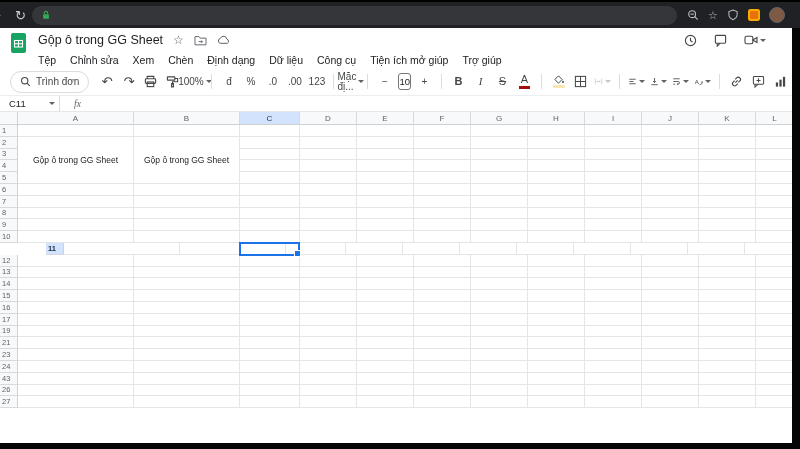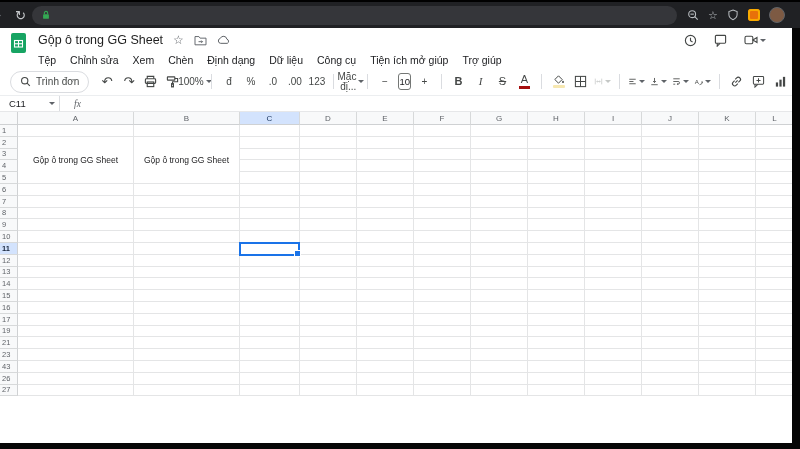--- a/index.html
+++ b/index.html
@@ -21,21 +21,21 @@
   .doctitle{font-size:12.5px;font-weight:500;color:#1f1f1f;margin-right:10px;}
   .hicons{display:flex;align-items:center;gap:10px;color:#5f6368;}
   .hstar{font-size:12px;line-height:1;color:#5f6368;}
   .hdr-right{margin-left:auto;display:flex;align-items:center;gap:17px;padding-right:34px;color:#444746;}
   
   .menubar{height:16px;background:#fff;display:flex;align-items:center;gap:14px;padding-left:38px;font-size:10.5px;color:#202124;}
   .menubar span{cursor:pointer;}
   
   .tb{height:28px;background:#fff;display:flex;align-items:center;padding:0 10px;gap:5px;border-bottom:1px solid #eceef0;box-sizing:border-box;}
   .tbi{display:flex;align-items:center;justify-content:center;min-width:17px;height:22px;color:#444746;font-size:11px;border-radius:4px;cursor:pointer;line-height:1;}
-  .tbtxt{font-size:10px;color:#444746;text-align:right;}
+  .tbtxt{font-size:10px;color:#444746;}
   .pill{display:flex;align-items:center;gap:5px;border:1px solid #dadce0;border-radius:11px;height:20px;padding:0 9px;margin-right:4px;cursor:pointer;}
   .pill .tbtxt{font-size:10px;white-space:nowrap;}
   .sep{width:1px;height:15px;background:#dadce0;margin:0 3px;flex:none;}
   .car{width:0;height:0;border-left:3px solid transparent;border-right:3px solid transparent;border-top:3.5px solid #5f6368;margin-left:2px;}
   .fsbox{border:1px solid #747775;border-radius:3px;width:18px;height:15px;display:flex;align-items:center;justify-content:center;font-size:9.5px;color:#202124;cursor:text;}
   .bold{font-weight:bold;}
   .ital{font-style:italic;font-family:"Liberation Serif",serif;}
   .strik{text-decoration:line-through;}
   .tcolA{display:flex;flex-direction:column;align-items:center;line-height:1;}
   .tcolA .bar{width:11px;height:2.5px;background:#a50e0e;margin-top:1px;}
@@ -50,21 +50,21 @@
   
   .grid{position:relative;width:775px;background:#fff;}
   .colhdrs{display:flex;height:13px;}
   .corner{width:18px;height:13px;background:#f8f9fa;border-right:1px solid #cfd1d3;border-bottom:1px solid #cfd1d3;box-sizing:border-box;flex:none;}
   .col-hdr{height:13px;background:#f8f9fa;border-right:1px solid #d7d9da;border-bottom:1px solid #cfd1d3;box-sizing:border-box;
            display:flex;align-items:center;justify-content:center;font-size:8px;color:#5f6368;flex:none;cursor:pointer;}
   .col-hdr.hl{background:#d3e3fd;color:#1f3a63;}
   .grid-row{display:flex;}
   .row-hdr{width:18px;background:#f8f9fa;border-right:1px solid #cfd1d3;border-bottom:1px solid #d7d9da;box-sizing:border-box;
            font-size:7.5px;color:#5f6368;display:flex;align-items:center;padding-left:2px;flex:none;cursor:pointer;}
-  .row-hdr.hl{background:#d3e3fd;color:#17263d;font-weight:bold;}
+  .row-hdr.hl{background:#d3e3fd;color:#17263d;font-weight:bold;margin-left:46px;}
   .cell{border-right:1px solid #e4e5e6;border-bottom:1px solid #e4e5e6;box-sizing:border-box;flex:none;cursor:cell;}
   #overlays{position:absolute;left:18px;top:13px;}
   .merge{position:absolute;background:#fff;border-right:1px solid #e4e5e6;border-bottom:1px solid #e4e5e6;box-sizing:border-box;
          display:flex;align-items:center;justify-content:center;font-size:8.5px;color:#1d1d1f;white-space:nowrap;cursor:cell;}
   .sel{position:absolute;border:2px solid #1a73e8;box-sizing:border-box;z-index:5;}
   .handle{position:absolute;right:-3px;bottom:-3px;width:5px;height:5px;background:#1a73e8;border:1px solid #fff;box-sizing:content-box;cursor:crosshair;}
   
   .edge-right{position:absolute;left:792px;top:28px;width:8px;height:421px;background:#060606;}
   .edge-bottom{position:absolute;left:0;top:443px;width:800px;height:6px;background:#060606;}
   svg{display:block;}
@@ -600,20 +600,35 @@
           <div class="cell" style="width: 57px;"></div>
           <div class="cell" style="width: 57px;"></div>
           <div class="cell" style="width: 57px;"></div>
           <div class="cell" style="width: 57px;"></div>
           <div class="cell" style="width: 57px;"></div>
           <div class="cell" style="width: 57px;"></div>
           <div class="cell" style="width: 57px;"></div>
           <div class="cell" style="width: 38px;"></div>
         </div>
         <div class="grid-row" style="height: 11.8px;">
+          <div class="row-hdr">24</div>
+          <div class="cell" style="width: 116px;"></div>
+          <div class="cell" style="width: 106px;"></div>
+          <div class="cell" style="width: 60px;"></div>
+          <div class="cell" style="width: 57px;"></div>
+          <div class="cell" style="width: 57px;"></div>
+          <div class="cell" style="width: 57px;"></div>
+          <div class="cell" style="width: 57px;"></div>
+          <div class="cell" style="width: 57px;"></div>
+          <div class="cell" style="width: 57px;"></div>
+          <div class="cell" style="width: 57px;"></div>
+          <div class="cell" style="width: 57px;"></div>
+          <div class="cell" style="width: 38px;"></div>
+        </div>
+        <div class="grid-row" style="height: 11.8px;">
           <div class="row-hdr">43</div>
           <div class="cell" style="width: 116px;"></div>
           <div class="cell" style="width: 106px;"></div>
           <div class="cell" style="width: 60px;"></div>
           <div class="cell" style="width: 57px;"></div>
           <div class="cell" style="width: 57px;"></div>
           <div class="cell" style="width: 57px;"></div>
           <div class="cell" style="width: 57px;"></div>
           <div class="cell" style="width: 57px;"></div>
           <div class="cell" style="width: 57px;"></div>

